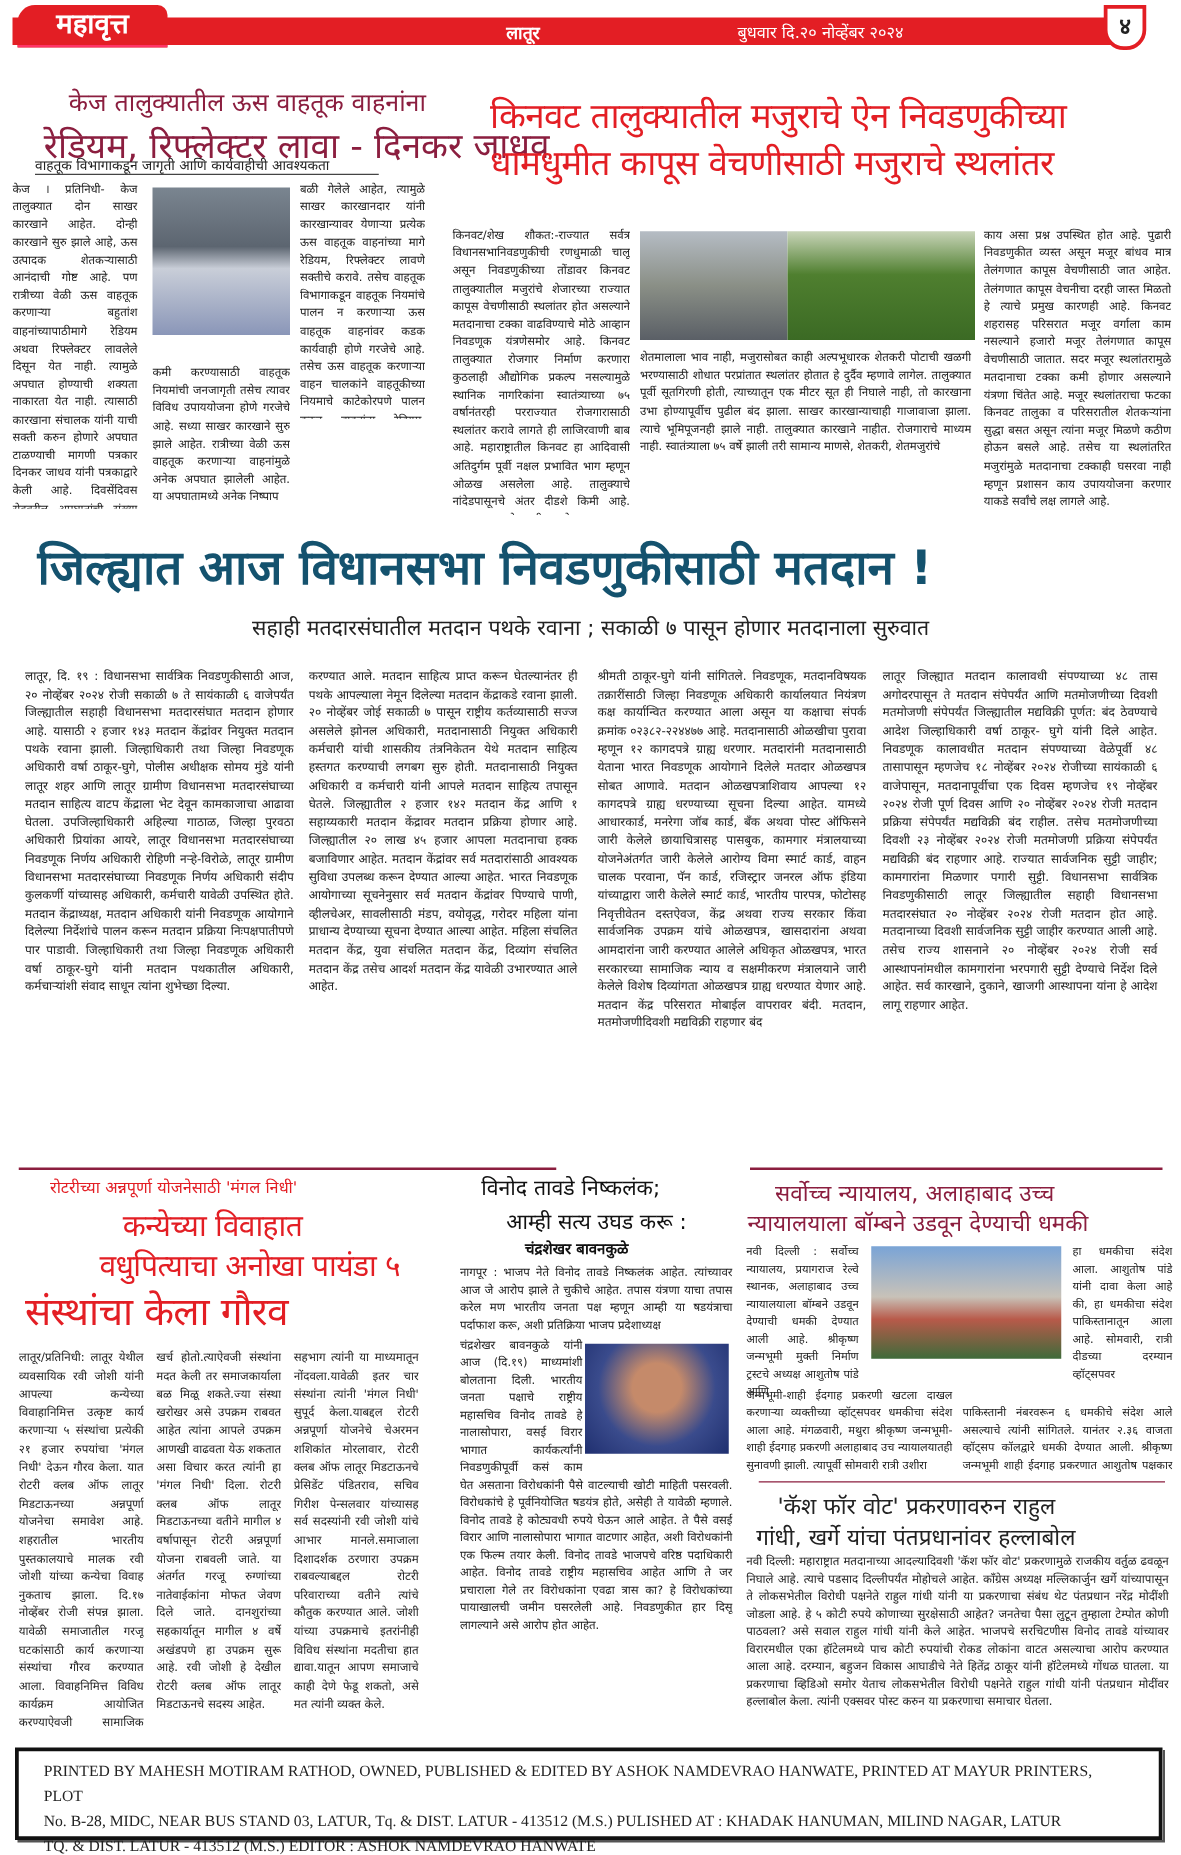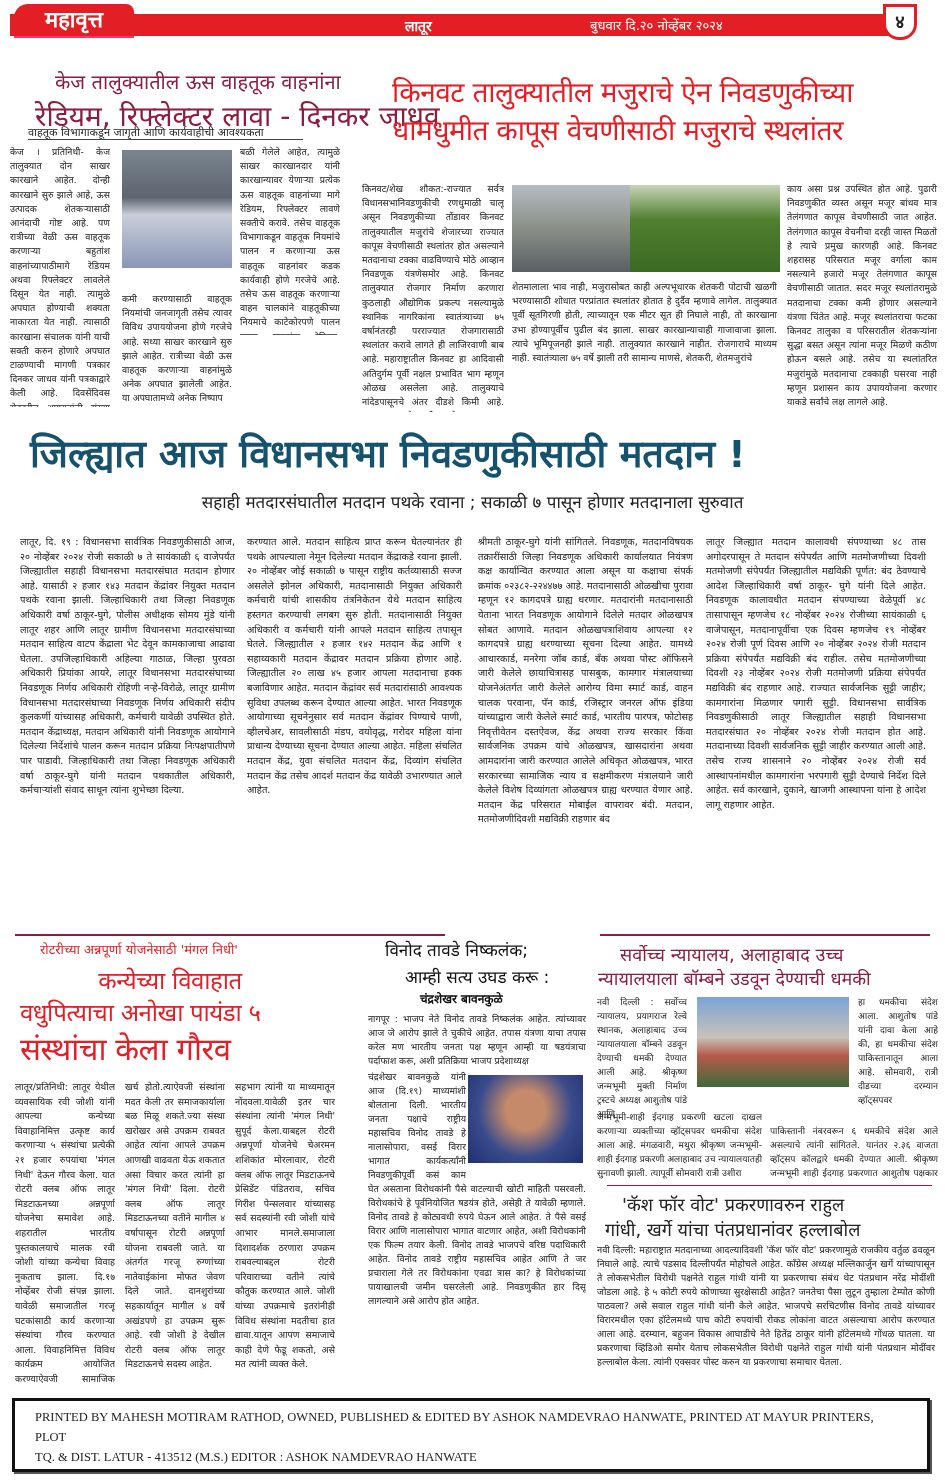--- a/index.html
+++ b/index.html
@@ -52,21 +52,21 @@
 <div class="abs txt" style="left:20px;top:535px;width:215px;height:380px">लातूर, दि. १९ : विधानसभा सार्वत्रिक निवडणुकीसाठी आज, २० नोव्हेंबर २०२४ रोजी सकाळी ७ ते सायंकाळी ६ वाजेपर्यंत जिल्ह्यातील सहाही विधानसभा मतदारसंघात मतदान होणार आहे. यासाठी २ हजार १४३ मतदान केंद्रांवर नियुक्त मतदान पथके रवाना झाली. जिल्हाधिकारी तथा जिल्हा निवडणूक अधिकारी वर्षा ठाकूर-घुगे, पोलीस अधीक्षक सोमय मुंडे यांनी लातूर शहर आणि लातूर ग्रामीण विधानसभा मतदारसंघाच्या मतदान साहित्य वाटप केंद्राला भेट देवून कामकाजाचा आढावा घेतला. उपजिल्हाधिकारी अहिल्या गाठाळ, जिल्हा पुरवठा अधिकारी प्रियांका आयरे, लातूर विधानसभा मतदारसंघाच्या निवडणूक निर्णय अधिकारी रोहिणी नऱ्हे-विरोळे, लातूर ग्रामीण विधानसभा मतदारसंघाच्या निवडणूक निर्णय अधिकारी संदीप कुलकर्णी यांच्यासह अधिकारी, कर्मचारी यावेळी उपस्थित होते. मतदान केंद्राध्यक्ष, मतदान अधिकारी यांनी निवडणूक आयोगाने दिलेल्या निर्देशांचे पालन करून मतदान प्रक्रिया निःपक्षपातीपणे पार पाडावी. जिल्हाधिकारी तथा जिल्हा निवडणूक अधिकारी वर्षा ठाकूर-घुगे यांनी मतदान पथकातील अधिकारी, कर्मचाऱ्यांशी संवाद साधून त्यांना शुभेच्छा दिल्या.</div>
 <div class="abs txt" style="left:247px;top:535px;width:215px;height:380px">करण्यात आले. मतदान साहित्य प्राप्त करून घेतल्यानंतर ही पथके आपल्याला नेमून दिलेल्या मतदान केंद्राकडे रवाना झाली. २० नोव्हेंबर जोई सकाळी ७ पासून राष्ट्रीय कर्तव्यासाठी सज्ज असलेले झोनल अधिकारी, मतदानासाठी नियुक्त अधिकारी कर्मचारी यांची शासकीय तंत्रनिकेतन येथे मतदान साहित्य हस्तगत करण्याची लगबग सुरु होती. मतदानासाठी नियुक्त अधिकारी व कर्मचारी यांनी आपले मतदान साहित्य तपासून घेतले. जिल्ह्यातील २ हजार १४२ मतदान केंद्र आणि १ सहाय्यकारी मतदान केंद्रावर मतदान प्रक्रिया होणार आहे. जिल्ह्यातील २० लाख ४५ हजार आपला मतदानाचा हक्क बजाविणार आहेत. मतदान केंद्रांवर सर्व मतदारांसाठी आवश्यक सुविधा उपलब्ध करून देण्यात आल्या आहेत. भारत निवडणूक आयोगाच्या सूचनेनुसार सर्व मतदान केंद्रांवर पिण्याचे पाणी, व्हीलचेअर, सावलीसाठी मंडप, वयोवृद्ध, गरोदर महिला यांना प्राधान्य देण्याच्या सूचना देण्यात आल्या आहेत. महिला संचलित मतदान केंद्र, युवा संचलित मतदान केंद्र, दिव्यांग संचलित मतदान केंद्र तसेच आदर्श मतदान केंद्र यावेळी उभारण्यात आले आहेत.</div>
 <div class="abs txt" style="left:478px;top:535px;width:215px;height:380px">श्रीमती ठाकूर-घुगे यांनी सांगितले. निवडणूक, मतदानविषयक तक्रारींसाठी जिल्हा निवडणूक अधिकारी कार्यालयात नियंत्रण कक्ष कार्यान्वित करण्यात आला असून या कक्षाचा संपर्क क्रमांक ०२३८२-२२४४७७ आहे. मतदानासाठी ओळखीचा पुरावा म्हणून १२ कागदपत्रे ग्राह्य धरणार. मतदारांनी मतदानासाठी येताना भारत निवडणूक आयोगाने दिलेले मतदार ओळखपत्र सोबत आणावे. मतदान ओळखपत्राशिवाय आपल्या १२ कागदपत्रे ग्राह्य धरण्याच्या सूचना दिल्या आहेत. यामध्ये आधारकार्ड, मनरेगा जॉब कार्ड, बँक अथवा पोस्ट ऑफिसने जारी केलेले छायाचित्रासह पासबुक, कामगार मंत्रालयाच्या योजनेअंतर्गत जारी केलेले आरोग्य विमा स्मार्ट कार्ड, वाहन चालक परवाना, पॅन कार्ड, रजिस्ट्रार जनरल ऑफ इंडिया यांच्याद्वारा जारी केलेले स्मार्ट कार्ड, भारतीय पारपत्र, फोटोसह निवृत्तीवेतन दस्तऐवज, केंद्र अथवा राज्य सरकार किंवा सार्वजनिक उपक्रम यांचे ओळखपत्र, खासदारांना अथवा आमदारांना जारी करण्यात आलेले अधिकृत ओळखपत्र, भारत सरकारच्या सामाजिक न्याय व सक्षमीकरण मंत्रालयाने जारी केलेले विशेष दिव्यांगता ओळखपत्र ग्राह्य धरण्यात येणार आहे. मतदान केंद्र परिसरात मोबाईल वापरावर बंदी. मतदान, मतमोजणीदिवशी मद्यविक्री राहणार बंद</div>
 <div class="abs txt" style="left:706px;top:535px;width:220px;height:355px">लातूर जिल्ह्यात मतदान कालावधी संपण्याच्या ४८ तास अगोदरपासून ते मतदान संपेपर्यंत आणि मतमोजणीच्या दिवशी मतमोजणी संपेपर्यंत जिल्ह्यातील मद्यविक्री पूर्णत: बंद ठेवण्याचे आदेश जिल्हाधिकारी वर्षा ठाकूर- घुगे यांनी दिले आहेत. निवडणूक कालावधीत मतदान संपण्याच्या वेळेपूर्वी ४८ तासापासून म्हणजेच १८ नोव्हेंबर २०२४ रोजीच्या सायंकाळी ६ वाजेपासून, मतदानापूर्वीचा एक दिवस म्हणजेच १९ नोव्हेंबर २०२४ रोजी पूर्ण दिवस आणि २० नोव्हेंबर २०२४ रोजी मतदान प्रक्रिया संपेपर्यंत मद्यविक्री बंद राहील. तसेच मतमोजणीच्या दिवशी २३ नोव्हेंबर २०२४ रोजी मतमोजणी प्रक्रिया संपेपर्यंत मद्यविक्री बंद राहणार आहे. राज्यात सार्वजनिक सुट्टी जाहीर; कामगारांना मिळणार पगारी सुट्टी. विधानसभा सार्वत्रिक निवडणुकीसाठी लातूर जिल्ह्यातील सहाही विधानसभा मतदारसंघात २० नोव्हेंबर २०२४ रोजी मतदान होत आहे. मतदानाच्या दिवशी सार्वजनिक सुट्टी जाहीर करण्यात आली आहे. तसेच राज्य शासनाने २० नोव्हेंबर २०२४ रोजी सर्व आस्थापनांमधील कामगारांना भरपगारी सुट्टी देण्याचे निर्देश दिले आहेत. सर्व कारखाने, दुकाने, खाजगी आस्थापना यांना हे आदेश लागू राहणार आहेत.</div>
 
 <div class="abs rule" style="left:15px;top:934px;width:430px"></div>
 <div class="abs rule" style="left:600px;top:934px;width:330px"></div>
 
 <div class="abs" style="left:40px;top:940px;font-size:13px;color:#e31e24">रोटरीच्या अन्नपूर्णा  योजनेसाठी 'मंगल निधी'</div>
 <div class="abs h-red" style="left:20px;top:963px;width:300px;text-align:center;font-size:24px">कन्येच्या विवाहात</div>
-<div class="abs h-red" style="left:20px;top:995px;width:300px;text-align:left;font-size:24px">वधुपित्याचा अनोखा पायंडा  ५</div>
+<div class="abs h-red" style="left:20px;top:995px;width:300px;text-align:right;font-size:24px">वधुपित्याचा अनोखा पायंडा  ५</div>
 <div class="abs h-red" style="left:20px;top:1027px;width:300px;text-align:left;font-size:31px">संस्थांचा केला गौरव</div>
 <div class="abs txt" style="left:15px;top:1080px;width:100px;height:305px;font-size:9.3px">लातूर/प्रतिनिधी: लातूर येथील व्यवसायिक रवी जोशी यांनी आपल्या कन्येच्या विवाहानिमित्त उत्कृष्ट कार्य करणाऱ्या ५ संस्थांचा प्रत्येकी २१ हजार रुपयांचा 'मंगल निधी' देऊन गौरव केला. यात रोटरी क्लब ऑफ लातूर मिडटाऊनच्या अन्नपूर्णा योजनेचा समावेश आहे. शहरातील भारतीय पुस्तकालयाचे मालक रवी जोशी यांच्या कन्येचा विवाह नुकताच झाला. दि.१७ नोव्हेंबर रोजी संपन्न झाला. यावेळी समाजातील गरजू घटकांसाठी कार्य करणाऱ्या संस्थांचा गौरव करण्यात आला. विवाहनिमित्त विविध कार्यक्रम आयोजित करण्याऐवजी सामाजिक संस्थांना मदत करण्याचा आदर्श घालून दिला.</div>
 <div class="abs txt" style="left:125px;top:1080px;width:100px;height:300px;font-size:9.3px">खर्च होतो.त्याऐवजी संस्थांना मदत केली तर समाजकार्याला बळ मिळू शकते.ज्या संस्था खरोखर असे उपक्रम राबवत आहेत त्यांना आपले उपक्रम आणखी वाढवता येऊ शकतात असा विचार करत त्यांनी हा 'मंगल निधी' दिला. रोटरी क्लब ऑफ लातूर मिडटाऊनच्या वतीने मागील ४ वर्षापासून रोटरी अन्नपूर्णा योजना राबवली जाते. या अंतर्गत गरजू रुग्णांच्या नातेवाईकांना मोफत जेवण दिले जाते. दानशुरांच्या सहकार्यातून मागील ४ वर्षे अखंडपणे हा उपक्रम सुरू आहे. रवी जोशी हे देखील रोटरी क्लब ऑफ लातूर मिडटाऊनचे सदस्य आहेत.</div>
 <div class="abs txt" style="left:235px;top:1080px;width:100px;height:300px;font-size:9.3px">सहभाग त्यांनी या माध्यमातून नोंदवला.यावेळी इतर चार संस्थांना त्यांनी 'मंगल निधी' सुपूर्द केला.याबद्दल रोटरी अन्नपूर्णा योजनेचे चेअरमन शशिकांत मोरलावार, रोटरी क्लब ऑफ लातूर मिडटाऊनचे प्रेसिडेंट पंडितराव, सचिव गिरीश पेन्सलवार यांच्यासह सर्व सदस्यांनी रवी जोशी यांचे आभार मानले.समाजाला दिशादर्शक ठरणारा उपक्रम राबवल्याबद्दल रोटरी परिवाराच्या वतीने त्यांचे कौतुक करण्यात आले. जोशी यांच्या उपक्रमाचे इतरांनीही विविध संस्थांना मदतीचा हात द्यावा.यातून आपण समाजाचे काही देणे फेडू शकतो, असे मत त्यांनी व्यक्त केले.</div>
 
 <div class="abs" style="left:385px;top:938px;font-size:17px;color:#111">विनोद तावडे निष्कलंक;</div>
 <div class="abs" style="left:405px;top:965px;font-size:17px;color:#111">आम्ही सत्य उघड करू :</div>
 <div class="abs" style="left:420px;top:990px;font-size:12px;color:#111;font-weight:bold">चंद्रशेखर बावनकुळे</div>
 <div class="abs txt" style="left:368px;top:1012px;width:218px;height:60px;font-size:9.2px;line-height:14px">नागपूर : भाजप नेते विनोद तावडे निष्कलंक आहेत. त्यांच्यावर आज जे आरोप झाले ते चुकीचे आहेत. तपास यंत्रणा याचा तपास करेल मण भारतीय जनता पक्ष म्हणून आम्ही या षडयंत्राचा पर्दाफाश करू, अशी प्रतिक्रिया भाजप प्रदेशाध्यक्ष</div>
 <div class="abs txt" style="left:368px;top:1070px;width:98px;height:110px;font-size:9.2px;line-height:14px">चंद्रशेखर बावनकुळे यांनी आज (दि.१९) माध्यमांशी बोलताना दिली. भारतीय जनता पक्षाचे राष्ट्रीय महासचिव विनोद तावडे हे नालासोपारा, वसई विरार भागात कार्यकर्त्यांनी निवडणुकीपूर्वी कसं काम करायचं, मतदानाचा टक्का कसा वाढेल, बोगस मतदान कसे थांबवता येईल? यासंदर्भात मार्गदर्शन करण्यासाठी गेले होते.</div>
@@ -81,14 +81,15 @@
 <div class="abs txt" style="left:597px;top:1110px;width:165px;height:70px;font-size:9px;line-height:14px">जन्मभूमी-शाही ईदगाह प्रकरणी खटला दाखल करणाऱ्या व्यक्तीच्या व्हॉट्सपवर धमकीचा संदेश आला आहे. मंगळवारी, मथुरा श्रीकृष्ण जन्मभूमी-शाही ईदगाह प्रकरणी अलाहाबाद उच न्यायालयातही सुनावणी झाली. त्यापूर्वी सोमवारी रात्री उशीरा</div>
 <div class="abs txt" style="left:770px;top:1124px;width:168px;height:56px;font-size:9px;line-height:14px">पाकिस्तानी नंबरवरून ६ धमकीचे संदेश आले असल्याचे त्यांनी सांगितले. यानंतर २.३६ वाजता व्हॉट्सप कॉलद्वारे धमकी देण्यात आली. श्रीकृष्ण जन्मभूमी शाही ईदगाह प्रकरणात आशुतोष पक्षकार आहेत. ते श्रीकृष्ण जन्मभूमी मुक्ती निर्माण ट्रस्टचे अध्यक्षही आहेत.</div>
 <div class="abs rule" style="left:607px;top:1185px;width:325px;height:1px"></div>
 
 <div class="abs" style="left:622px;top:1192px;font-size:18px;color:#222">'कॅश फॉर वोट' प्रकरणावरुन राहुल</div>
 <div class="abs" style="left:605px;top:1217px;font-size:18px;color:#222">गांधी, खर्गे यांचा पंतप्रधानांवर हल्लाबोल</div>
 <div class="abs txt" style="left:597px;top:1243px;width:338px;height:142px;font-size:9.3px;line-height:14px">नवी दिल्ली: महाराष्ट्रात मतदानाच्या आदल्यादिवशी 'कॅश फॉर वोट' प्रकरणामुळे राजकीय वर्तुळ ढवळून निघाले आहे. त्याचे पडसाद दिल्लीपर्यंत मोहोचले आहेत. कॉंग्रेस अध्यक्ष मल्लिकार्जुन खर्गे यांच्यापासून ते लोकसभेतील विरोधी पक्षनेते राहुल गांधी यांनी या प्रकरणाचा संबंध थेट पंतप्रधान नरेंद्र मोदींशी जोडला आहे. हे ५ कोटी रुपये कोणाच्या सुरक्षेसाठी आहेत? जनतेचा पैसा लुटून तुम्हाला टेम्पोत कोणी पाठवला? असे सवाल राहुल गांधी यांनी केले आहेत. भाजपचे सरचिटणीस विनोद तावडे यांच्यावर विरारमधील एका हॉटेलमध्ये पाच कोटी रुपयांची रोकड लोकांना वाटत असल्याचा आरोप करण्यात आला आहे. दरम्यान, बहुजन विकास आघाडीचे नेते हितेंद्र ठाकूर यांनी हॉटेलमध्ये गोंधळ घातला. या प्रकरणाचा व्हिडिओ समोर येताच लोकसभेतील विरोधी पक्षनेते राहुल गांधी यांनी पंतप्रधान मोदींवर हल्लाबोल केला. त्यांनी एक्सवर पोस्ट करुन या प्रकरणाचा समाचार घेतला.</div>
 
 <div class="abs footer">
   <div>PRINTED BY MAHESH MOTIRAM RATHOD, OWNED, PUBLISHED &amp; EDITED BY ASHOK NAMDEVRAO HANWATE, PRINTED AT MAYUR PRINTERS, PLOT</div>
+  <div>No. B-28, MIDC, NEAR BUS STAND 03, LATUR, Tq. &amp; DIST. LATUR - 413512 (M.S.) PULISHED AT : KHADAK HANUMAN, MILIND NAGAR, LATUR</div>
   <div>TQ. &amp; DIST. LATUR - 413512 (M.S.) EDITOR : ASHOK NAMDEVRAO HANWATE</div>
 </div>
 
 </body></html>

